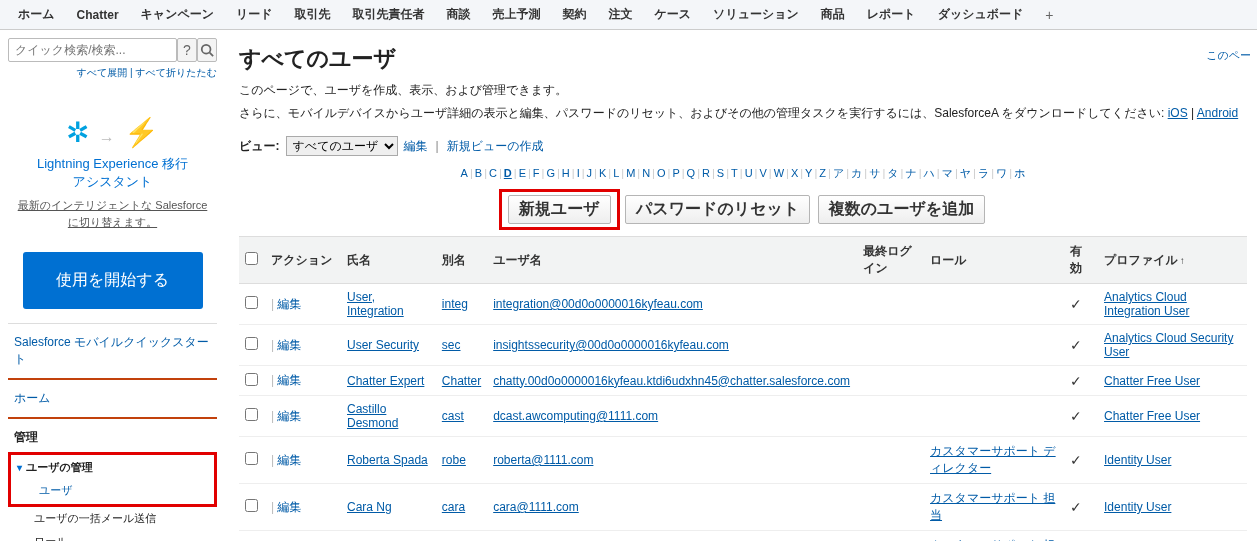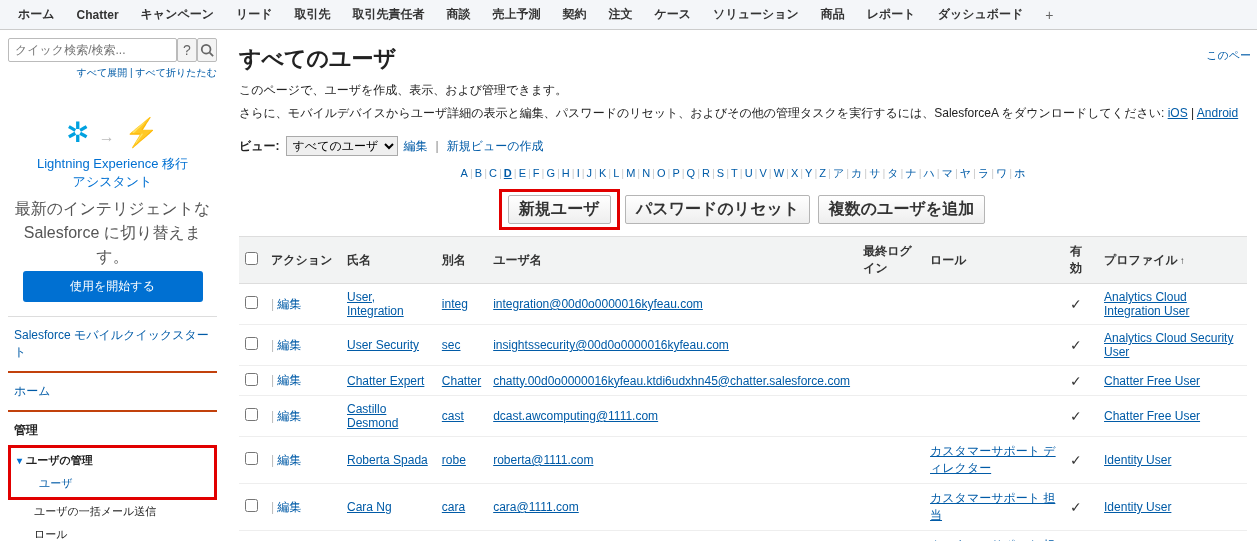--- a/index.html
+++ b/index.html
@@ -17,22 +17,22 @@
 .icon-btn { width: 24px; height: 24px; border: 1px solid #bbb; background: #f4f4f4; border-radius: 2px; display: flex; align-items: center; justify-content: center; color: #666; font-size: 14px; cursor: pointer; }
 .search-q { font-family: inherit; }
 .expand-links { text-align: right; font-size: 10px; color: #015ba7; margin: 4px 0 24px; }
 
 .lex-box { text-align: center; padding: 6px 4px 14px; }
 .lex-icons { margin: 6px 0 6px; }
 .lex-flower { color: #00a1e0; font-size: 28px; }
 .lex-arrow { color: #bbb; margin: 0 6px; font-size: 16px; }
 .lex-bolt { color: #00a1e0; font-size: 28px; }
 .lex-title { color: #0070d2; font-size: 13px; margin: 2px 0 6px; line-height: 1.4; }
-.lex-desc { color: #555; font-size: 16px; line-height: 1.5; margin-bottom: 2px; }
-.lex-btn { display: inline-block; width: 180px; background: #0070d2; color: #fff; padding: 7px 0; border: none; border-radius: 3px; font-size: 12px; cursor: pointer; }
+.lex-desc { color: #555; font-size: 11px; line-height: 1.5; margin-bottom: 22px; text-decoration: underline; }
+.lex-btn { display: inline-block; width: 180px; background: #0070d2; color: #fff; padding: 18px 0; border: none; border-radius: 3px; font-size: 16px; cursor: pointer; }
 
 .side-sep { border: none; border-top: 1px solid #ddd; margin: 0 0 0; }
 .side-link { display: block; padding: 10px 6px; color: #015ba7; font-size: 12px; border-bottom: 2px solid #c2410c; }
 .side-head { padding: 10px 6px 4px; font-weight: bold; color: #222; font-size: 12px; }
 
 .tree { margin-top: 2px; }
 .tree-parent { display: flex; align-items: center; gap: 4px; padding: 4px 4px; font-size: 11px; font-weight: bold; color: #222; }
 .tree-parent .tri { color: #0070d2; font-size: 10px; }
 .tree-child { padding: 4px 0 4px 26px; font-size: 11px; color: #222; }
 .tree-child.link { color: #015ba7; }

